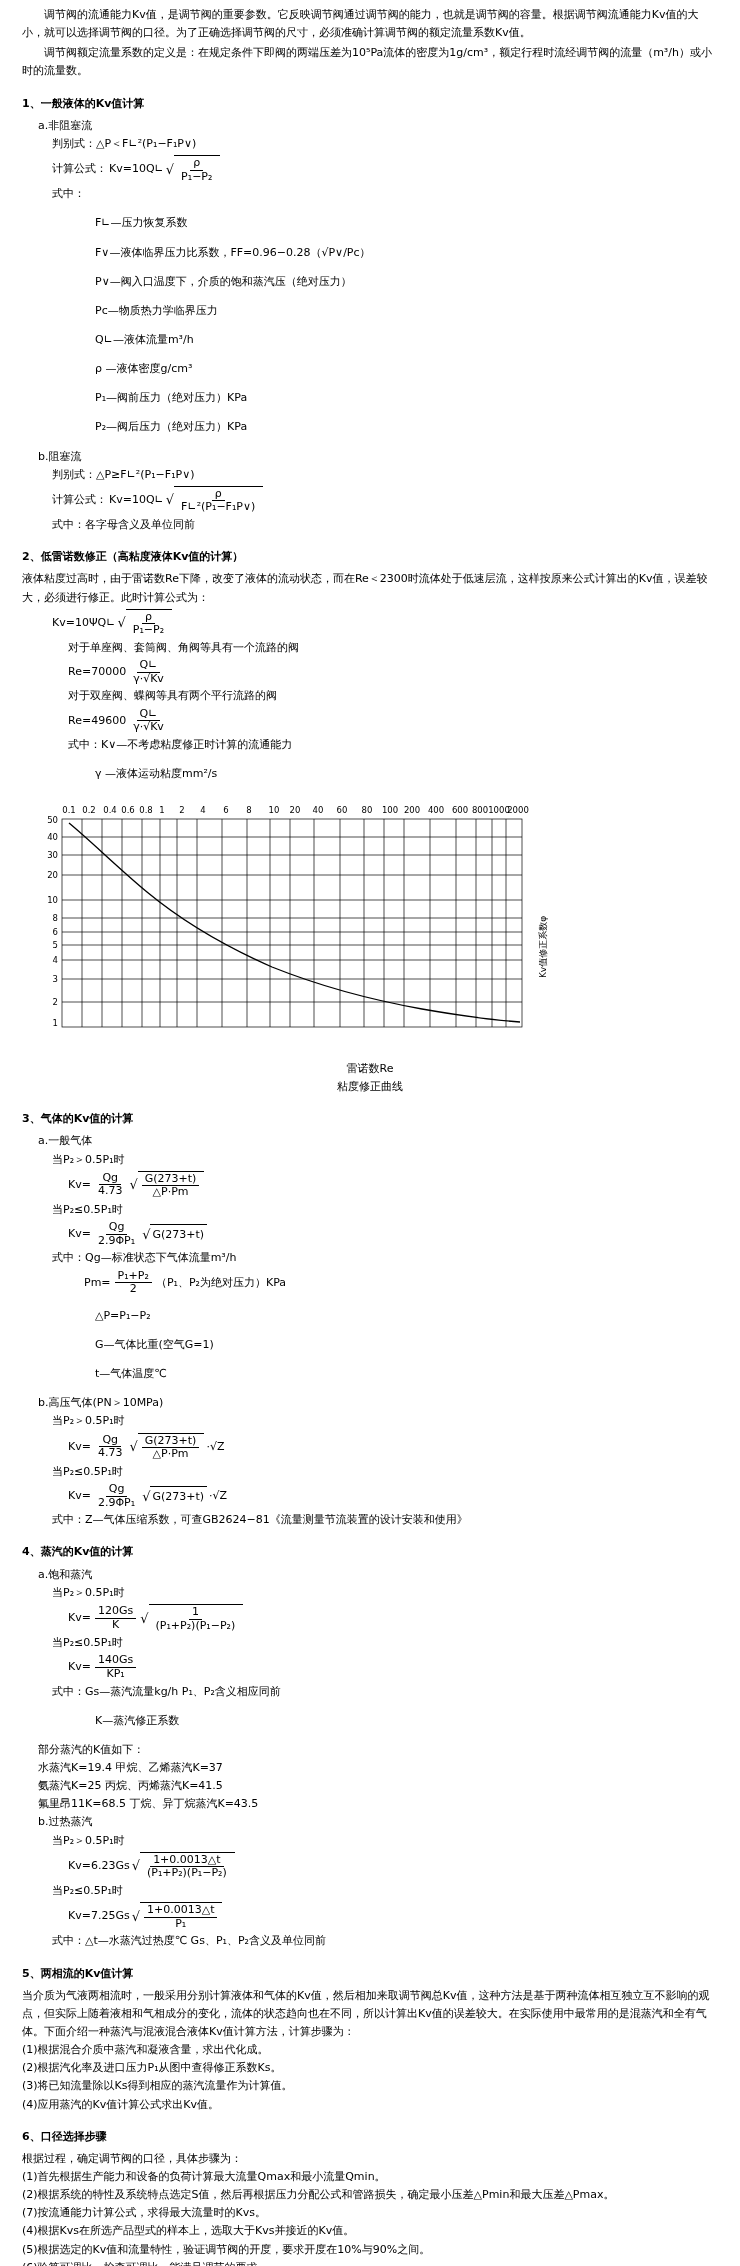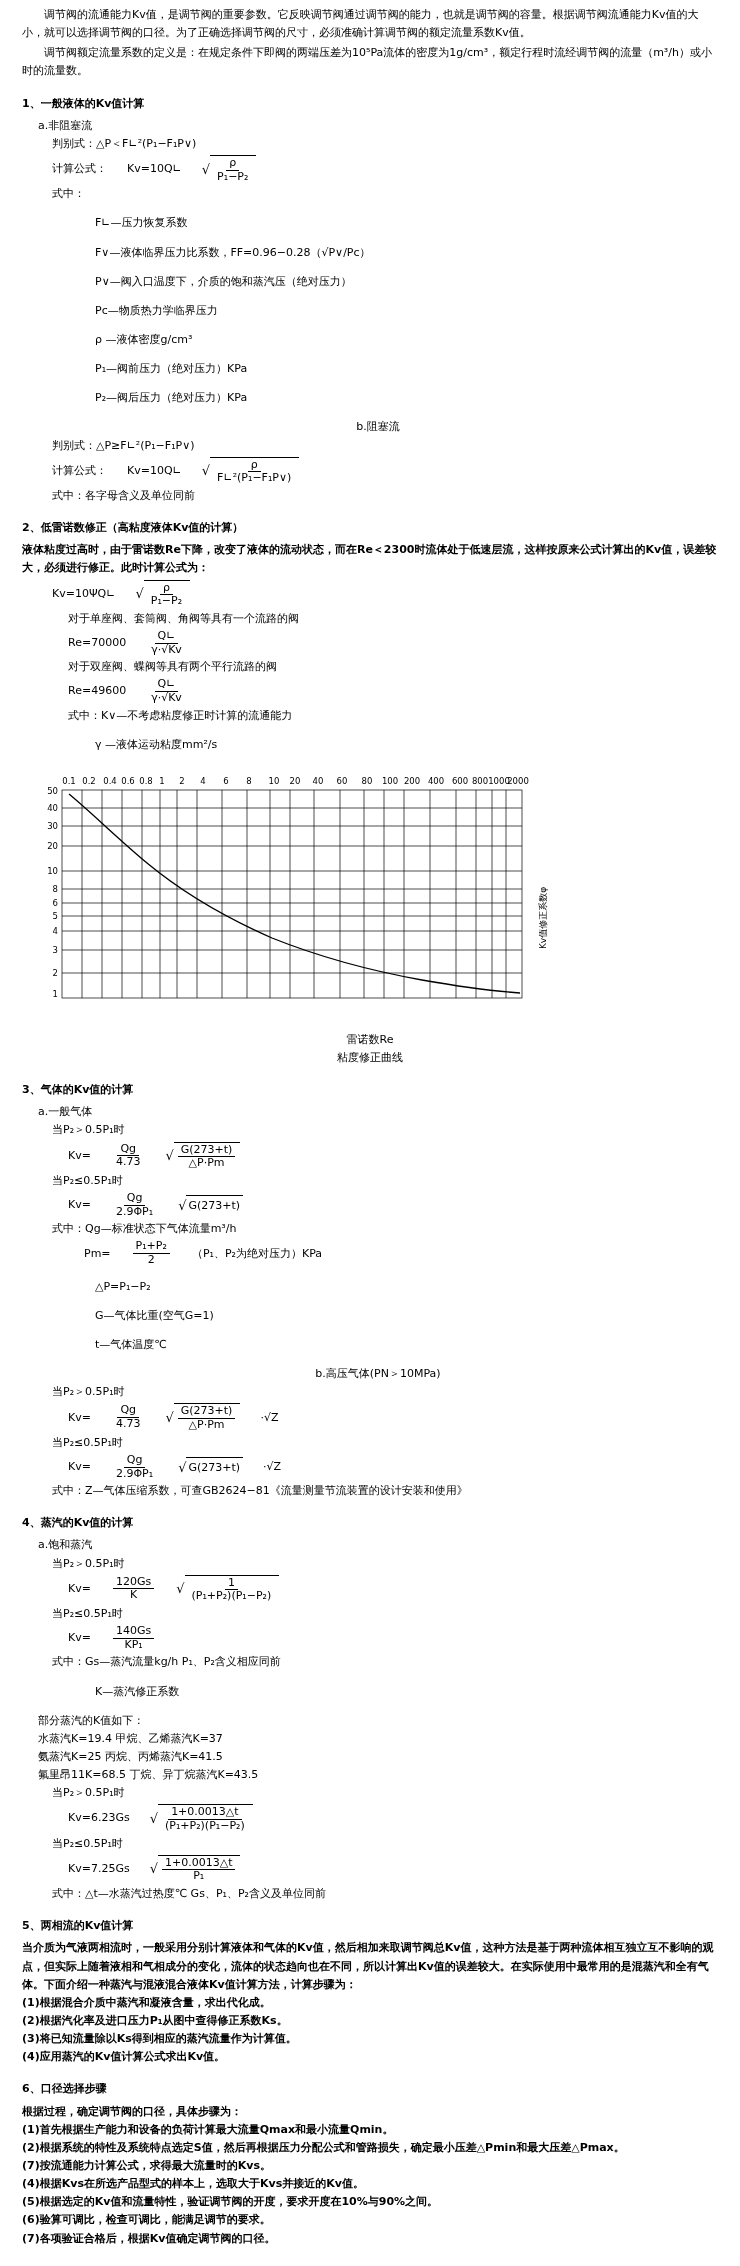--- a/index.html
+++ b/index.html
@@ -9,36 +9,36 @@
     background: #ffffff;
     font-family: "DejaVu Sans", "Liberation Sans", sans-serif;
     font-size: 11px;
     line-height: 1.65;
     color: #000000;
   }
   .page { width: 740px; padding: 6px 22px 14px 22px; }
   .intro p { margin: 0 0 2px 0; text-indent: 2em; }
   .sec { margin-top: 14px; }
   .sec-title { font-weight: bold; margin: 0 0 4px 0; }
-  .l0 { margin: 0; font-weight: bold; }
+  .l0 { margin: 0; }
   .i1 { margin: 0; padding-left: 16px; }
   .i2 { margin: 0; padding-left: 30px; }
   .i3 { margin: 0; padding-left: 46px; }
   .i4 { margin: 11px; padding-left: 62px; }
-  .formula { display:flex; align-items:center; gap:20px; margin: 2px 0; }
+  .formula { display:flex; align-items:center; gap:2px; margin: 2px 0; }
   .frac { display:inline-flex; flex-direction:column; align-items:center; vertical-align:middle; line-height:1.15; margin:0 2px; }
   .frac .num { border-bottom:1px solid #000; padding:0 3px; }
   .frac .den { padding:0 3px; }
   .sqrt { display:inline-flex; align-items:stretch; }
   .sqrt .sign { font-size: 13px; line-height:1; display:flex; align-items:center; }
   .sqrt .body { border-top:1px solid #000; padding: 1px 3px 0 2px; display:flex; align-items:center; }
   .chart-wrap { margin: 14px 0 8px 0; display:flex; justify-content:flex-start; }
   .chart-caption { text-align:center; margin-top:2px; }
   .chart-caption div { margin: 0; }
-  .blk { margin-top: 8px; text-align: center; }
+  .blk { margin-top: 8px; }
 </style>
 </head>
 <body>
 
 <div class="page">
 
   <div class="intro">
     <p>调节阀的流通能力Kv值，是调节阀的重要参数。它反映调节阀通过调节阀的能力，也就是调节阀的容量。根据调节阀流通能力Kv值的大小，就可以选择调节阀的口径。为了正确选择调节阀的尺寸，必须准确计算调节阀的额定流量系数Kv值。</p>
     <p>调节阀额定流量系数的定义是：在规定条件下即阀的两端压差为10⁵Pa流体的密度为1g/cm³，额定行程时流经调节阀的流量（m³/h）或小时的流量数。</p>
   </div>
@@ -58,20 +58,21 @@
             <span class="den">P₁−P₂</span>
           </span>
         </span>
       </span>
     </div>
     <p class="i2">式中：</p>
     <p class="i4">F∟—压力恢复系数</p>
     <p class="i4">F∨—液体临界压力比系数，FF=0.96−0.28（√P∨/Pc）</p>
     <p class="i4">P∨—阀入口温度下，介质的饱和蒸汽压（绝对压力）</p>
     <p class="i4">Pc—物质热力学临界压力</p>
+    <p class="i4">Q∟—液体流量m³/h</p>
     <p class="i4">ρ —液体密度g/cm³</p>
     <p class="i4">P₁—阀前压力（绝对压力）KPa</p>
     <p class="i4">P₂—阀后压力（绝对压力）KPa</p>
 
     <p class="i1 blk">b.阻塞流</p>
     <p class="i2"><span>判别式：</span><span>△P≥F∟²(P₁−F₁P∨)</span></p>
     <div class="i2 formula">
       <span>计算公式：</span>
       <span>Kv=10Q∟</span>
       <span class="sqrt">
@@ -323,20 +324,21 @@
         <span class="den">KP₁</span>
       </span>
     </div>
     <p class="i2"><span>式中：</span><span>Gs—蒸汽流量kg/h  P₁、P₂含义相应同前</span></p>
     <p class="i4">K—蒸汽修正系数</p>
     <p class="i1">部分蒸汽的K值如下：</p>
     <p class="i1">水蒸汽K=19.4    甲烷、乙烯蒸汽K=37</p>
     <p class="i1">氨蒸汽K=25      丙烷、丙烯蒸汽K=41.5</p>
     <p class="i1">氟里昂11K=68.5  丁烷、异丁烷蒸汽K=43.5</p>
 
+    <p class="i1">b.过热蒸汽</p>
     <p class="i2">当P₂＞0.5P₁时</p>
     <div class="i3 formula">
       <span>Kv=6.23Gs</span>
       <span class="sqrt">
         <span class="sign">√</span>
         <span class="body">
           <span class="frac">
             <span class="num">1+0.0013△t</span>
             <span class="den">(P₁+P₂)(P₁−P₂)</span>
           </span>

